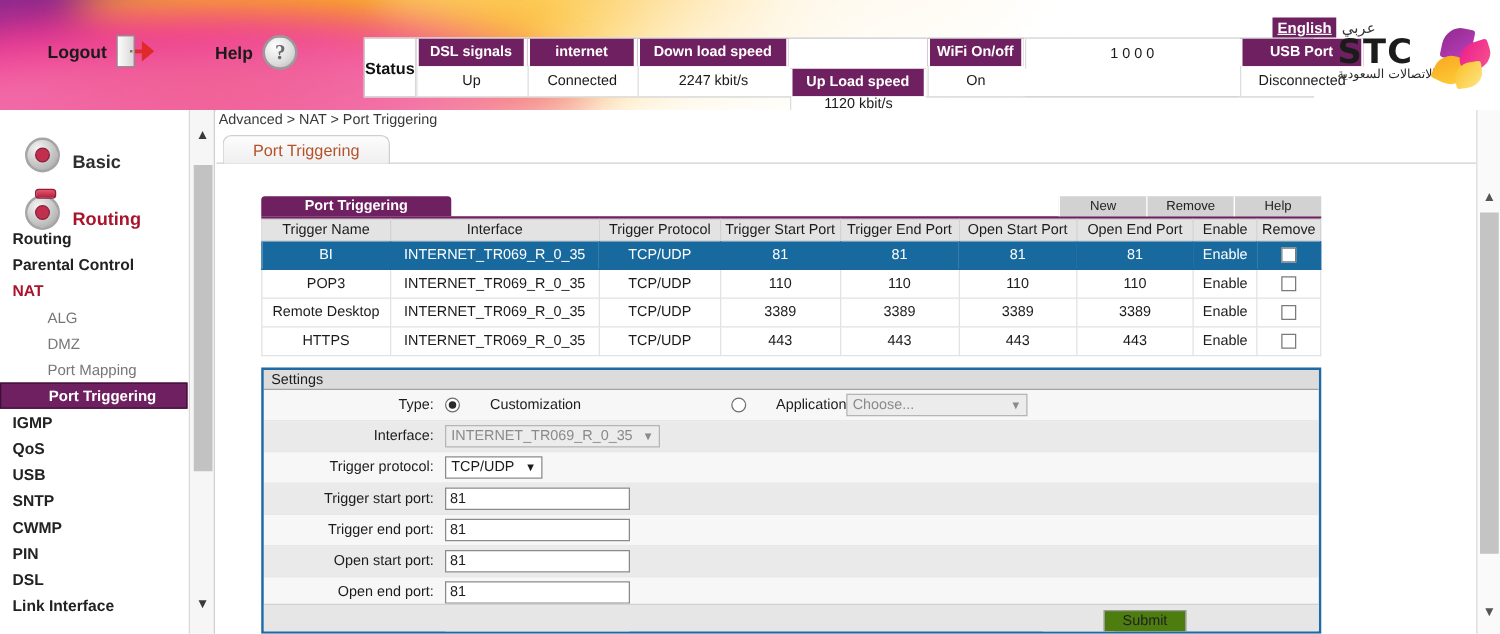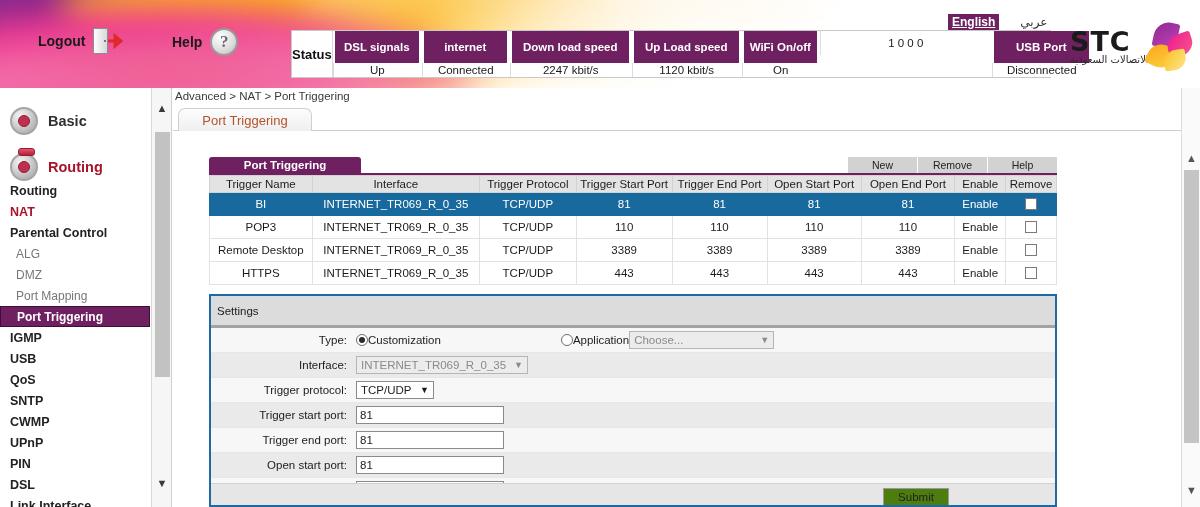--- a/index.html
+++ b/index.html
@@ -82,40 +82,40 @@
     width: 60px; display: flex; align-items: center; justify-content: center;
     font-size: 13px; font-weight: bold; color: #111;
     border-right: 1px solid #d8d8d8;
   }
   #status-cols { flex: 1; display: flex; }
   .st-col { display: flex; flex-direction: column; border-left: 1px solid #ffffff; }
   .st-col:first-child { border-left: none; }
   .st-head {
     background: #6f2060; color: #ffffff; font-size: 11.5px; font-weight: bold;
     height: 22px; display: flex; align-items: center; justify-content: center;
-    padding: 16px 6px; white-space: nowrap;
+    padding: 6px 6px; white-space: nowrap;
     border-left: 2px solid #ffffff; border-right: 2px solid #ffffff;
   }
   .st-val {
     height: 24px; display: flex; align-items: center; justify-content: center;
     font-size: 11.5px; color: #1a1a1a; background: #ffffff; white-space: nowrap;
     border-left: 1px solid #dddddd;
   }
   .c-dsl   { width: 88px; }
   .c-inet  { width: 88px; }
   .c-down  { width: 122px; }
-  .c-up    { width: 110px; }
+  .c-up    { width: 110px; margin-top: 24px; }
   .c-wifi  { width: 78px; }
   .c-eth   { width: 172px; }
   .c-usb   { width: 100px; }
 
   
   #lang-bar {
-    position: absolute; left: 948px; top: 14px;
-    display: flex; align-items: center; gap: 21px;
+    position: absolute; left: 1018px; top: 14px;
+    display: flex; align-items: center; gap: 4px;
   }
   #lang-en {
     background: #6f2060; color: #ffffff; font-size: 12px; font-weight: bold;
     padding: 1px 4px; text-decoration: underline; cursor: pointer;
   }
   #lang-ar { font-size: 12px; color: #333; cursor: pointer; }
 
   
   #stc-logo { position: absolute; left: 1068px; top: 20px; width: 124px; height: 58px; }
   #stc-logo .stc-text {
@@ -135,21 +135,21 @@
   .sparkC { left: 80px; top: 24px; width: 26px; height: 24px; background: linear-gradient(135deg,#f9a41c,#fdd23c); transform: rotate(26deg); }
   .sparkD { left: 96px; top: 30px; width: 22px; height: 20px; background: linear-gradient(135deg,#fbbf24,#fde68a); transform: rotate(-8deg); }
 
   
   #sidebar {
     position: absolute; left: 0; top: 88px; width: 152px; height: 419px;
     background: #ffffff; overflow: hidden;
     border-right: 1px solid #d9d9d9;
   }
   .nav-top {
-    display: flex; align-items: center; gap: 10px; padding-left: 10px;
+    display: flex; align-items: flex-end; gap: 10px; padding-left: 20px;
     cursor: pointer;
   }
   #nav-basic { position: absolute; left: 0; top: 16px; height: 34px; }
   #nav-advanced { position: absolute; left: 0; top: 62px; height: 34px; }
   .nav-top .lbl { font-size: 14.5px; font-weight: bold; }
   #nav-basic .lbl { color: #2f2f2f; }
   #nav-advanced .lbl { color: #a9142c; }
   .gear {
     position: relative; width: 28px; height: 28px; border-radius: 50%;
     background: radial-gradient(circle at 35% 30%, #f6f6f6, #b9b9b9 70%, #9a9a9a 100%);
@@ -165,21 +165,21 @@
     background: linear-gradient(180deg,#e8536e,#b3203b); border-radius: 3px;
     border: 1px solid #8e1f37;
   }
   #nav-list { position: absolute; left: 0; top: 92px; width: 152px; }
   .nav-item {
     height: 21px; display: flex; align-items: center;
     font-size: 12.5px; padding-left: 10px; cursor: pointer; color: #222;
   }
   .nav-item.bold { font-weight: bold; }
   .nav-item.red { color: #a9142c; font-weight: bold; }
-  .nav-item.sub { padding-left: 16px; color: #777; font-size: 12px; }
+  .nav-item.sub { padding-left: 38px; color: #777; font-size: 12px; }
   .nav-item.active {
     background: #6f2060; color: #ffffff; font-weight: bold;
     border: 1px solid #3d0f36; width: 150px;
   }
 
   
   #sb-scroll {
     position: absolute; left: 152px; top: 88px; width: 20px; height: 419px;
     background: #f6f6f6; border-right: 1px solid #d0d0d0;
   }
@@ -270,21 +270,21 @@
     width: 12px; height: 12px; display: inline-block;
     background: #ffffff; border: 1px solid #7a7a7a; vertical-align: middle;
   }
 
   
   #settings {
     position: absolute; left: 36px; top: 206px; width: 848px; height: 213px;
     border: 2px solid #1f6aa5; background: #f2f2f2; overflow: hidden;
   }
   #settings-head {
-    height: 32px; background: #dcdcdc; border-bottom: 3px solid #a3a3a3;
+    height: 16px; background: #dcdcdc; border-bottom: 1px solid #a3a3a3;
     font-size: 11.5px; color: #1c1c1c; display: flex; align-items: center;
     padding-left: 6px;
   }
   .frow {
     height: 25px; display: flex; align-items: center;
     border-bottom: 1px solid #e7e7e7;
   }
   .frow.alt { background: #eaeaea; }
   .frow.white { background: #f7f7f7; }
   .flabel {
@@ -293,21 +293,21 @@
   }
   .radio {
     width: 12px; height: 12px; border-radius: 50%;
     border: 1px solid #6e6e6e; background: #ffffff;
     display: inline-flex; align-items: center; justify-content: center;
     cursor: pointer; flex: none;
   }
   .radio.on::after {
     content: ""; width: 6px; height: 6px; border-radius: 50%; background: #2b2b2b;
   }
-  .rlabel { font-size: 11.5px; color: #1c1c1c; margin-left: 0; }
+  .rlabel { font-size: 11.5px; color: #1c1c1c; margin-left: 24px; }
   .sel-box {
     height: 18px; border: 1px solid #8a8a8a; background: #ffffff;
     font-size: 11.5px; color: #1c1c1c; display: inline-flex; align-items: center;
     padding: 0 4px; cursor: pointer;
   }
   .sel-box.disabled { background: #ececec; border-color: #b5b5b5; color: #8a8a8a; }
   .sel-box .caret { margin-left: auto; padding-left: 8px; font-size: 9px; }
   .txt {
     width: 148px; height: 18px; border: 1px solid #8a8a8a; background: #ffffff;
     font-size: 11.5px; color: #1c1c1c; padding: 0 3px;
@@ -440,55 +440,52 @@
     <span class="gear">
         <span class="gear-extra"></span>
       </span>
     <span class="lbl">Routing</span>
   </div>
 
   <div id="nav-list">
     <div class="nav-item bold">
         <span>Routing</span>
       </div>
+    <div class="nav-item bold">
+        <span>Parental Control</span>
+      </div>
     <div class="nav-item red">
         <span>NAT</span>
       </div>
-    <div class="nav-item bold">
-        <span>Parental Control</span>
-      </div>
     <div class="nav-item sub">
         <span>ALG</span>
       </div>
     <div class="nav-item sub">
         <span>DMZ</span>
       </div>
     <div class="nav-item sub">
         <span>Port Mapping</span>
       </div>
     <div class="nav-item sub active">
         <span>Port Triggering</span>
       </div>
     <div class="nav-item bold">
         <span>IGMP</span>
       </div>
     <div class="nav-item bold">
+        <span>QoS</span>
+      </div>
+    <div class="nav-item bold">
         <span>USB</span>
       </div>
     <div class="nav-item bold">
-        <span>QoS</span>
-      </div>
-    <div class="nav-item bold">
         <span>SNTP</span>
       </div>
     <div class="nav-item bold">
         <span>CWMP</span>
-      </div>
-    <div class="nav-item bold">
-        <span>UPnP</span>
       </div>
     <div class="nav-item bold">
         <span>PIN</span>
       </div>
     <div class="nav-item bold">
         <span>DSL</span>
       </div>
     <div class="nav-item bold">
         <span>Link Interface</span>
       </div>

